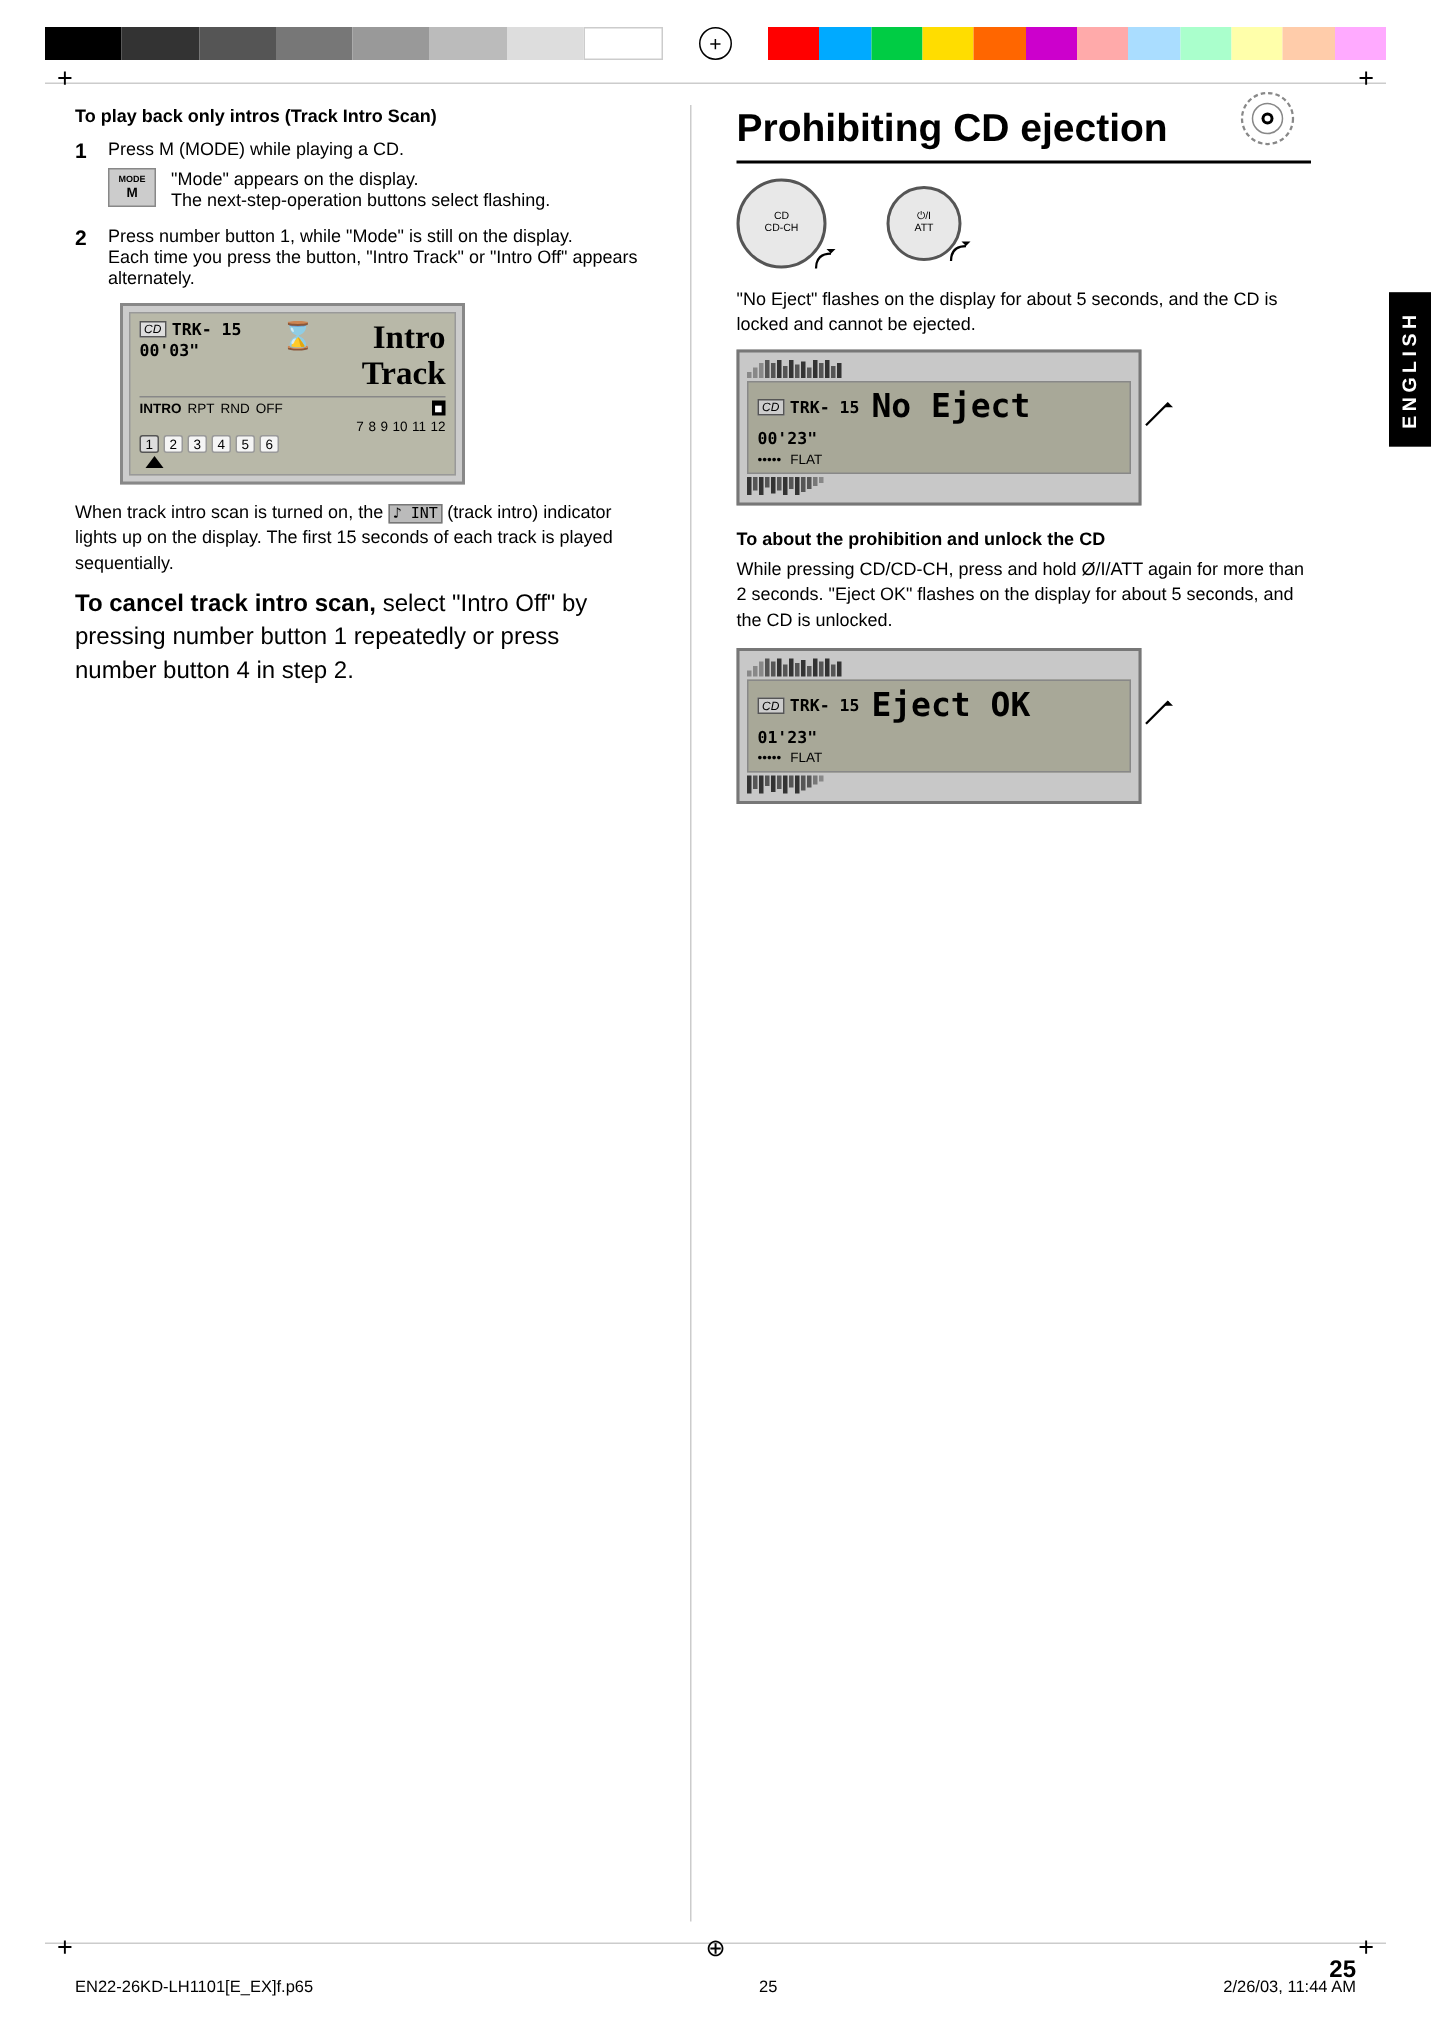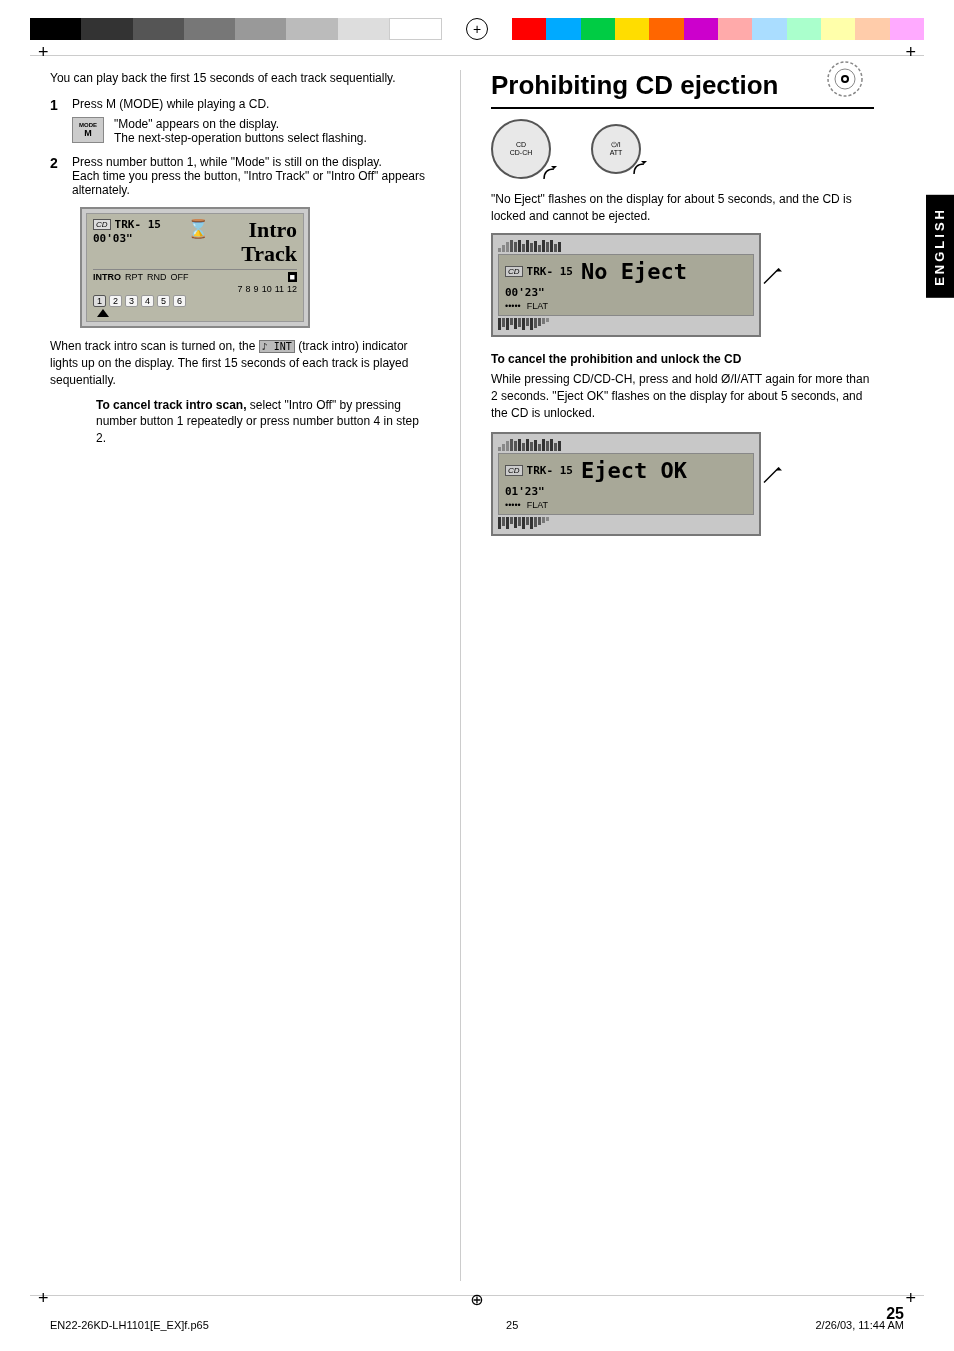--- a/index.html
+++ b/index.html
@@ -59,22 +59,22 @@
 <div style="position:absolute;top:42px;right:38px;font-size:18px;font-weight:300;">+</div>
 
 <div style="position:absolute;right:0;top:195px;background:#000;color:#fff;writing-mode:vertical-rl;text-orientation:mixed;transform:rotate(180deg);padding:12px 6px;font-size:13px;font-weight:bold;letter-spacing:3px;width:28px;">
   <span>ENGLISH</span>
 </div>
 
 <div style="position:absolute;top:70px;left:50px;right:50px;bottom:70px;display:flex;gap:0;">
 
   <div style="flex:1;max-width:400px;padding-right:20px;">
 
-
-    <p style="font-size:12px;margin-bottom:10px;">You can play back the first 15 seconds of each track sequentially.</p>
+    <h2 style="font-size:12px;font-weight:bold;margin-bottom:8px;">To play back only intros (Track Intro Scan)</h2>
+
 
     <div style="margin-bottom:10px;">
       <div style="display:flex;gap:8px;align-items:flex-start;">
         <span style="font-weight:bold;font-size:14px;min-width:14px;">1</span>
         <span style="font-size:12px;">Press M (MODE) while playing a CD.</span>
       </div>
 
       <div style="display:flex;align-items:flex-start;gap:10px;margin-left:22px;margin-top:4px;">
         <div style="width:32px;height:26px;border:1px solid #888;background:#ccc;display:flex;align-items:center;justify-content:center;font-size:7px;font-weight:bold;flex-direction:column;">
           <span style="font-size:6px;font-weight:bold;">MODE</span>
@@ -149,21 +149,21 @@
         </div>
       </div>
     </div>
 
     <p style="font-size:12px;margin-bottom:8px;">
       <span>When track intro scan is turned on, the</span>
       <span style="font-family:monospace;font-size:10px;background:#bbb;padding:0 2px;border:1px solid #777;"> ♪ INT</span>
       <span>(track intro) indicator lights up on the display. The first 15 seconds of each track is played sequentially.</span>
     </p>
 
-    <p style="font-size:12px;margin-left:46px;">
+    <p style="font-size:16px;">
       <strong>To cancel track intro scan,</strong>
       <span>select "Intro Off" by pressing number button 1 repeatedly or press number button 4 in step 2.</span>
     </p>
 
   </div>
 
   <div style="width:1px;background:#ccc;margin:0 10px;"></div>
 
   <div style="flex:1;padding-left:20px;padding-right:30px;">
 
@@ -265,21 +265,21 @@
         
         <div style="position:absolute;right:-25px;top:50%;transform:translateY(-50%);">
           <svg width="25" height="40" viewBox="0 0 25 40">
             <path d="M 5 20 Q 15 10 20 5" fill="none" stroke="#000" stroke-width="1.5"></path>
             <polygon points="20,5 17,8 23,8" fill="#000"></polygon>
           </svg>
         </div>
       </div>
     </div>
 
-    <p style="font-size:12px;font-weight:bold;margin-bottom:4px;">To cancel the prohibition and unlock the CD</p>
+    <p style="font-size:12px;font-weight:bold;margin-bottom:4px;">To about the prohibition and unlock the CD</p>
     <p style="font-size:12px;margin-bottom:10px;">While pressing CD/CD-CH, press and hold Ø/I/ATT again for more than 2 seconds. "Eject OK" flashes on the display for about 5 seconds, and the CD is unlocked.</p>
 
     <div style="margin-bottom:14px;">
       <div style="border:2px solid #777;background:#c8c8c8;padding:5px;display:inline-block;width:270px;position:relative;">
         
         <div style="display:flex;gap:1px;height:12px;align-items:flex-end;margin-bottom:2px;">
           <div style="width:3px;height:4px;background:#888;"></div>
           <div style="width:3px;height:7px;background:#888;"></div>
           <div style="width:3px;height:10px;background:#888;"></div>
           <div style="width:3px;height:12px;background:#555;"></div>

